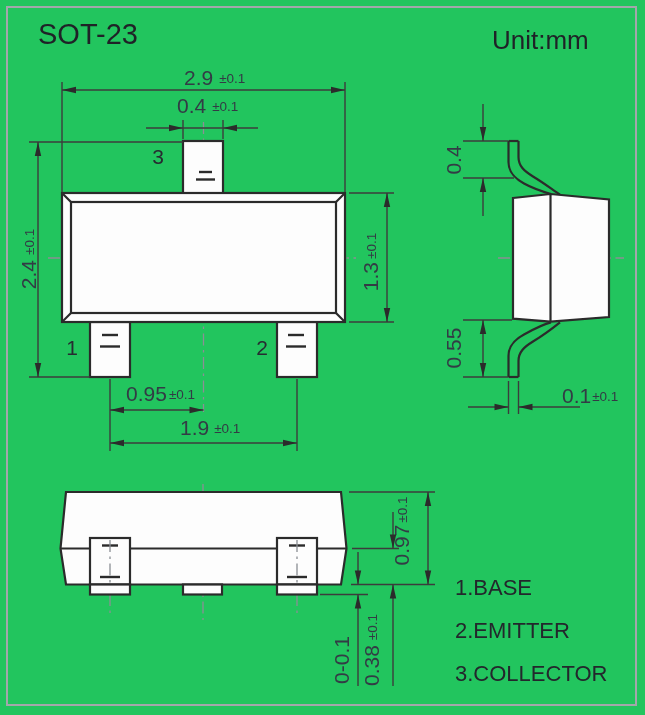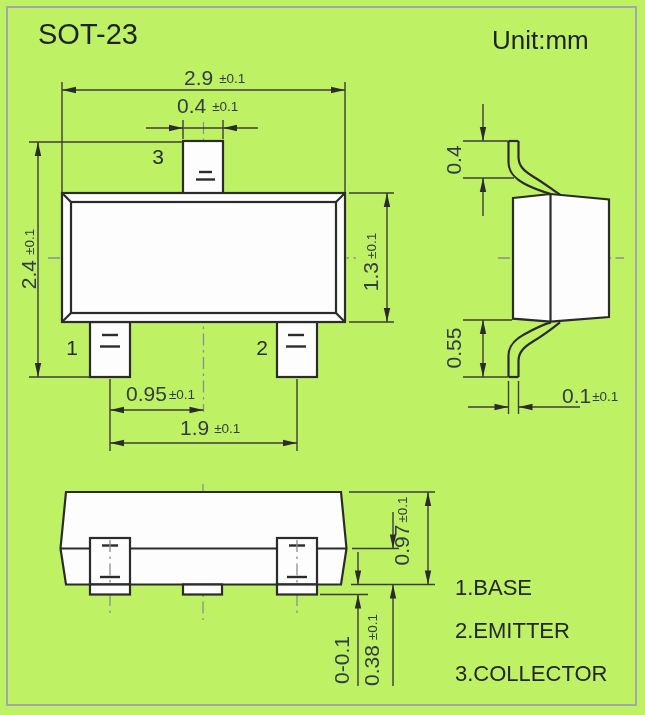--- a/index.html
+++ b/index.html
@@ -1,16 +1,16 @@
 <!DOCTYPE html>
 <html><head>
 <meta charset="utf-8">
 <style>
   html,body{margin:0;padding:0;background:#e8e8e8;}
-  .page{position:relative;width:645px;height:715px;background:#bef264;overflow:hidden;
+  .page{position:relative;width:645px;height:715px;background:#22c55e;overflow:hidden;
         font-family:"Liberation Sans", sans-serif;}
   svg{position:absolute;left:0;top:0;}
   
   .body-ln{stroke:#2b2b2b;stroke-width:2.2;fill:none;stroke-linejoin:miter;}
   .body-fill{stroke:#2b2b2b;stroke-width:2.2;fill:#fdfdfd;stroke-linejoin:miter;}
   .mark{stroke:#2b2b2b;stroke-width:2.4;fill:none;}
   .dim-ln{stroke:#3c3c3c;stroke-width:1.4;fill:none;}
   .ctr-ln{stroke:#8b8f94;stroke-width:1.3;fill:none;stroke-dasharray:12 4.5 2.5 4.5;}
   .arrow{fill:#2b2b2b;stroke:none;}
   

